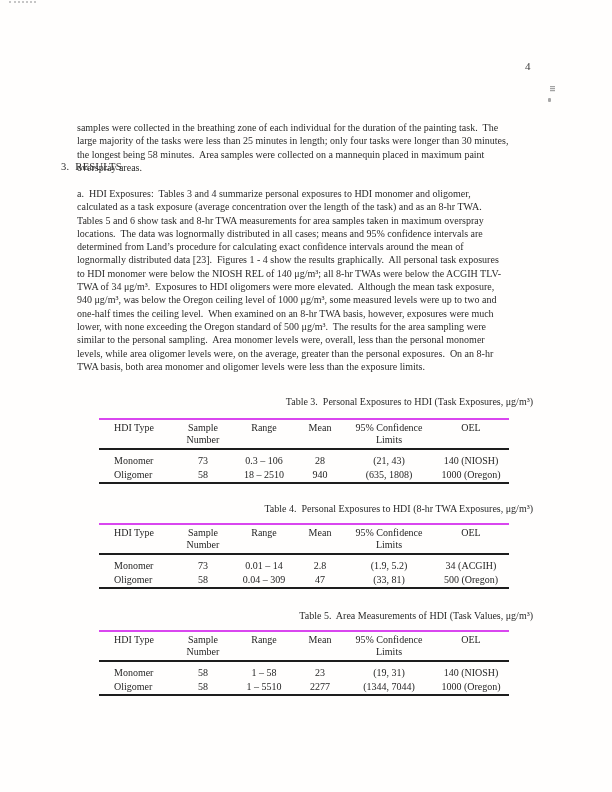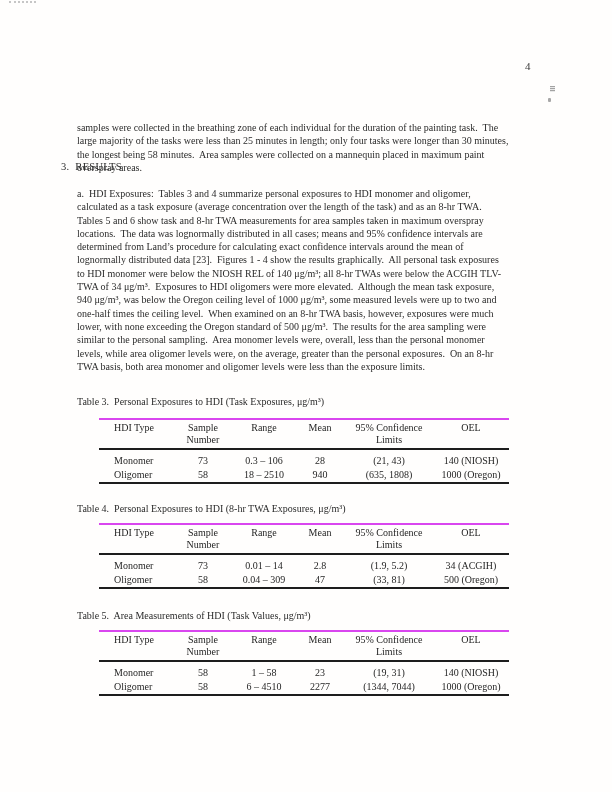--- a/index.html
+++ b/index.html
@@ -26,21 +26,21 @@
     position:absolute;left:61px;top:161px;
     font-size:10.5px;letter-spacing:0.3px;
   }
   .page-number{
     position:absolute;left:525px;top:60px;
     font-size:11px;color:#3a3a3a;
   }
   
   .tcap{
     position:absolute;left:77px;width:456px;
-    text-align:left;font-size:10px;white-space:nowrap;
+    text-align:right;font-size:10px;white-space:nowrap;
   }
   .tcap-3{top:396px;}
   .tcap-4{top:503px;}
   .tcap-5{top:610px;}
   
   table.dtable{
     position:absolute;left:99px;width:410px;
     border-collapse:collapse;table-layout:fixed;
     font-size:10px;color:#262626;
     border-top:2px solid #d946ef;
@@ -265,21 +265,21 @@
         <td class="c1">Monomer</td>
         <td>58</td>
         <td>1 – 58</td>
         <td>23</td>
         <td>(19, 31)</td>
         <td>140 (NIOSH)</td>
       </tr>
       <tr>
         <td class="c1">Oligomer</td>
         <td>58</td>
-        <td>6 – 4510</td>
+        <td>1 – 5510</td>
         <td>2277</td>
         <td>(1344, 7044)</td>
         <td>1000 (Oregon)</td>
       </tr>
     </tbody>
   </table>
 
 </div>
 
 </body></html>

